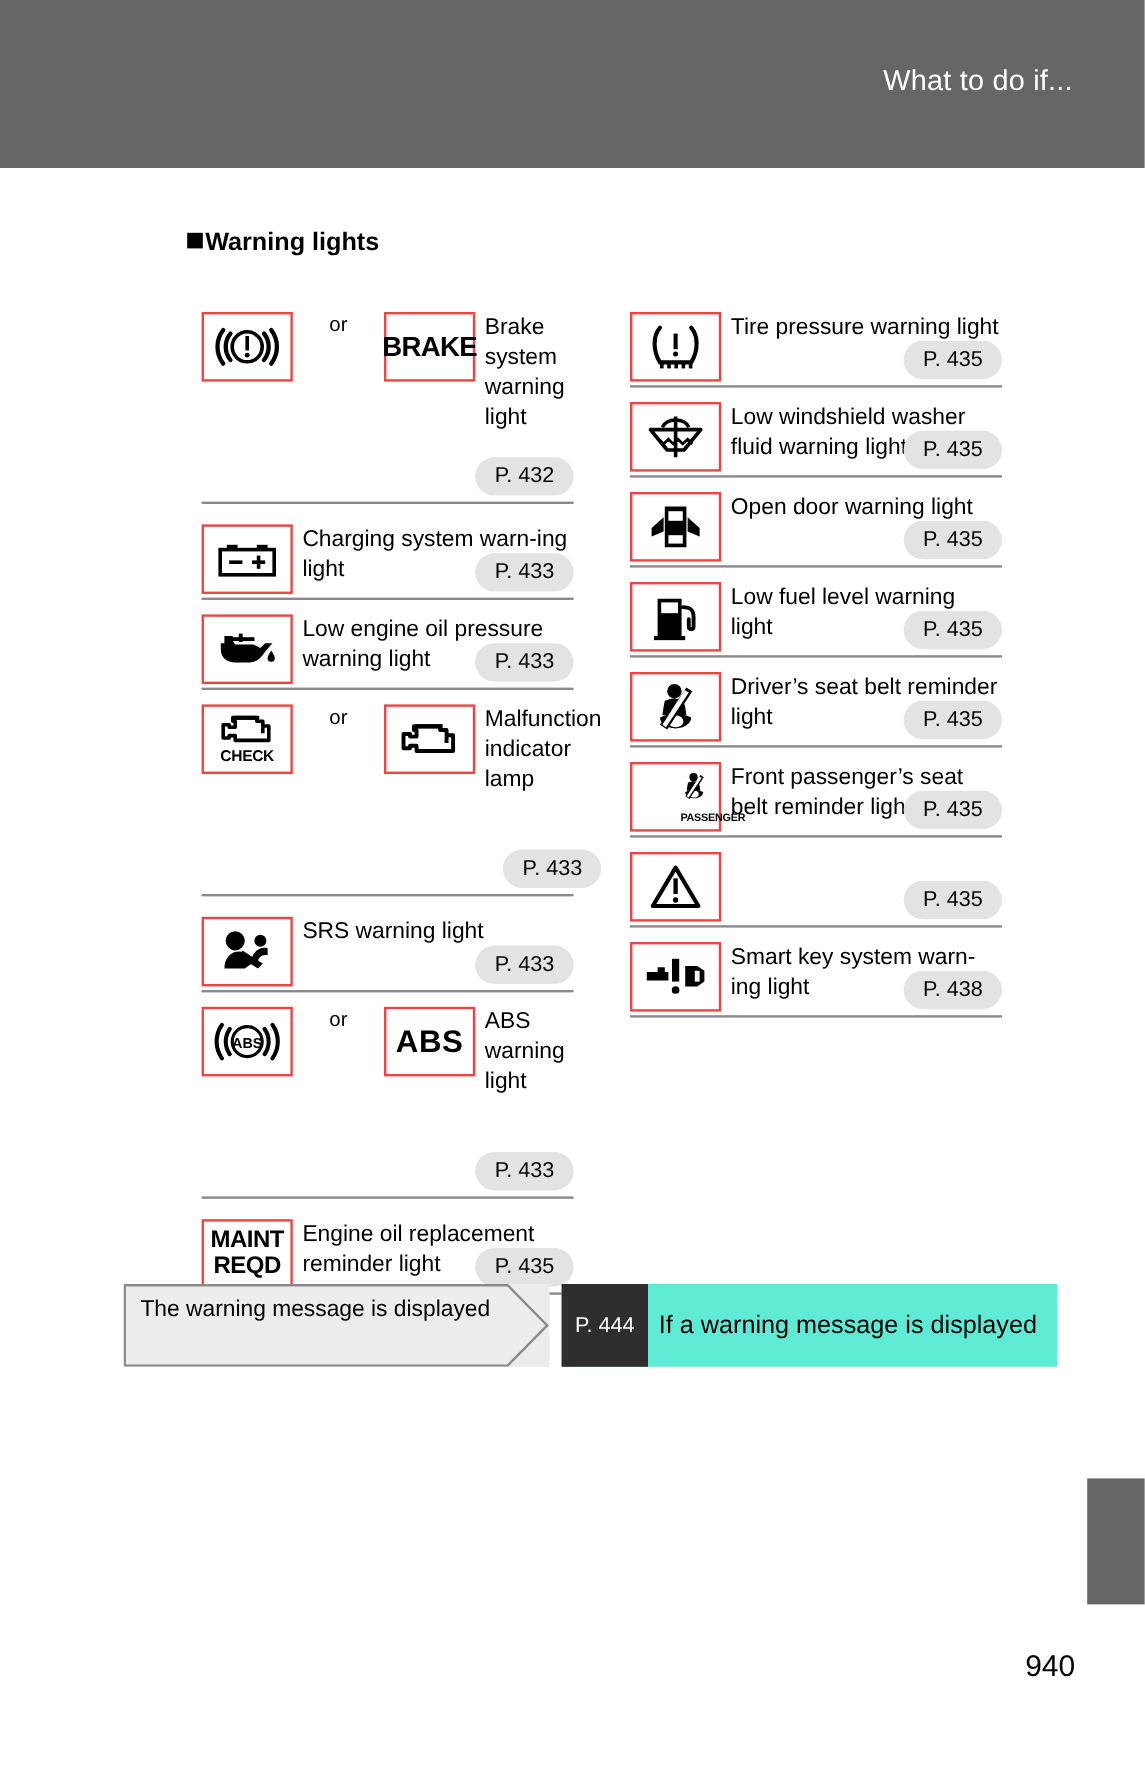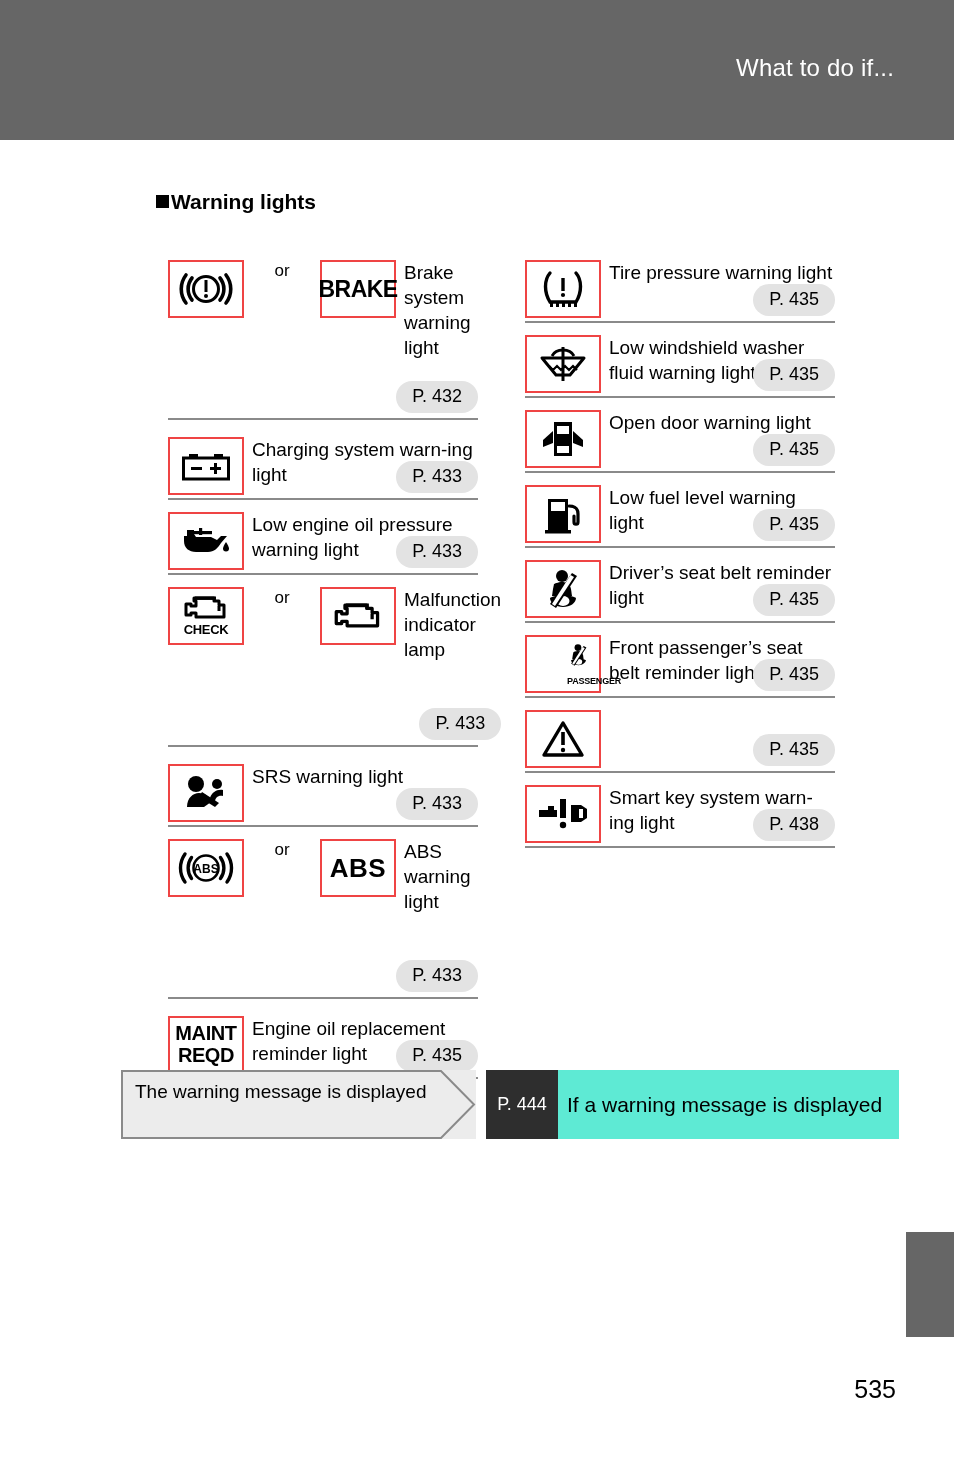--- a/index.html
+++ b/index.html
@@ -105,21 +105,21 @@
   .passenger-box{
     position:relative;
   }
   .passenger-word{
     position:absolute;left:4px;bottom:5px;
     font-size:9px;font-weight:bold;letter-spacing:-.2px;margin-left:36px;
   }
   .passenger-icon{position:absolute;right:8px;top:6px;}
 
   
-  .flow{position:absolute;left:121px;top:1070px;width:816px;height:69px;}
+  .flow{position:absolute;left:103px;top:1070px;width:816px;height:69px;}
   .flow-left{
     position:absolute;left:0;top:0;width:355px;height:69px;
     background:#ececec;
     font-size:19px;line-height:25px;
     box-sizing:border-box;
     padding:9px 0 0 14px;
   }
   .flow-arrow{
     position:absolute;left:0;top:0;width:355px;height:69px;
   }
@@ -485,13 +485,13 @@
   <svg class="flow-arrow" width="355" height="69" viewBox="0 0 355 69">
     <path d="M1 1 L320 1 L353 34.5 L320 68 L1 68 Z" fill="none" stroke="#8a8a8a" stroke-width="2"></path>
   </svg>
   <div class="flow-right">
     <div class="flow-chip">P. 444</div>
     <div class="flow-right-label">If a warning message is displayed</div>
   </div>
 </div>
 
 <div class="edge-tab"></div>
-<div class="folio">535</div>
+<div class="folio">940</div>
 
 </body></html>

